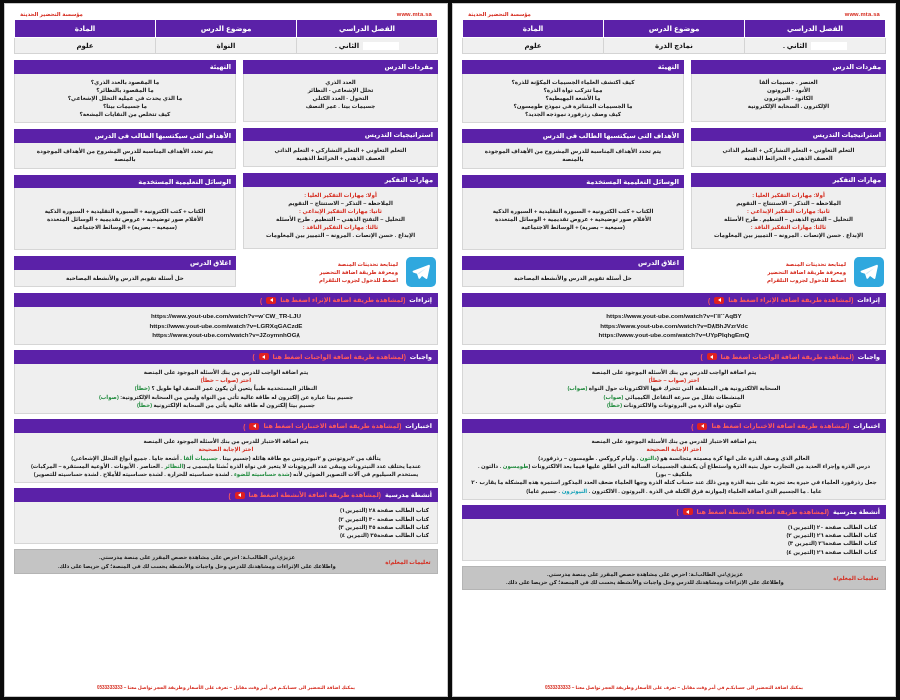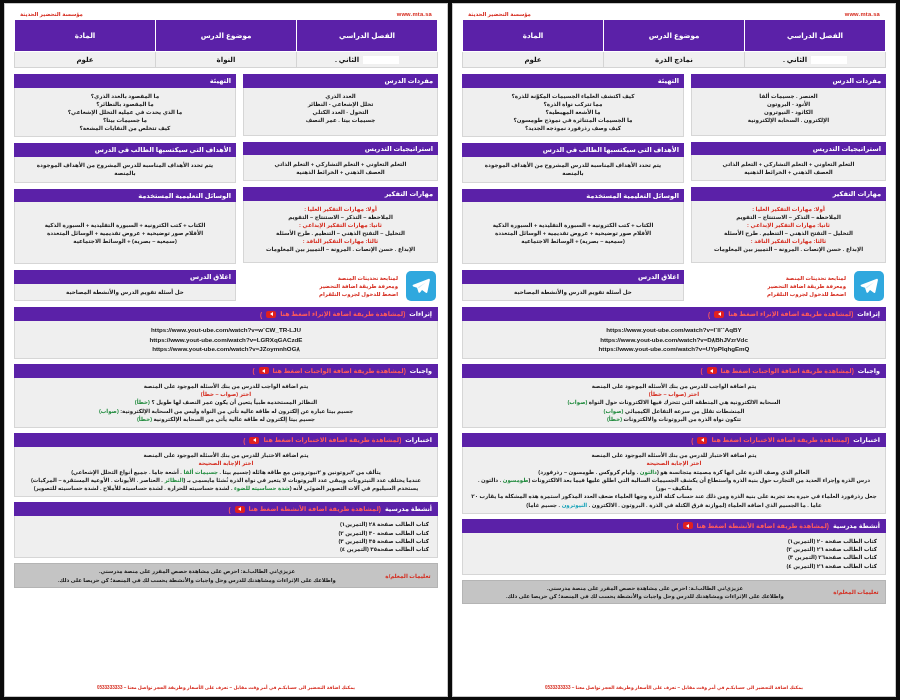--- a/index.html
+++ b/index.html
@@ -45,21 +45,21 @@
     width: 100%;
     border-collapse: collapse;
     table-layout: fixed;
     margin-bottom: 6px;
   }
   .infotable th {
     background: #5B21A8;
     color: #ffffff;
     font-size: 7.2px;
     font-weight: bold;
-    padding: 11px 2px;
+    padding: 4px 2px;
     border: 1px solid #ffffff;
     text-align: center;
   }
   .infotable td {
     background: #f0f0f0;
     color: #111111;
     font-size: 7px;
     font-weight: bold;
     padding: 3.5px 2px;
     border: 1px solid #d4d4d4;

